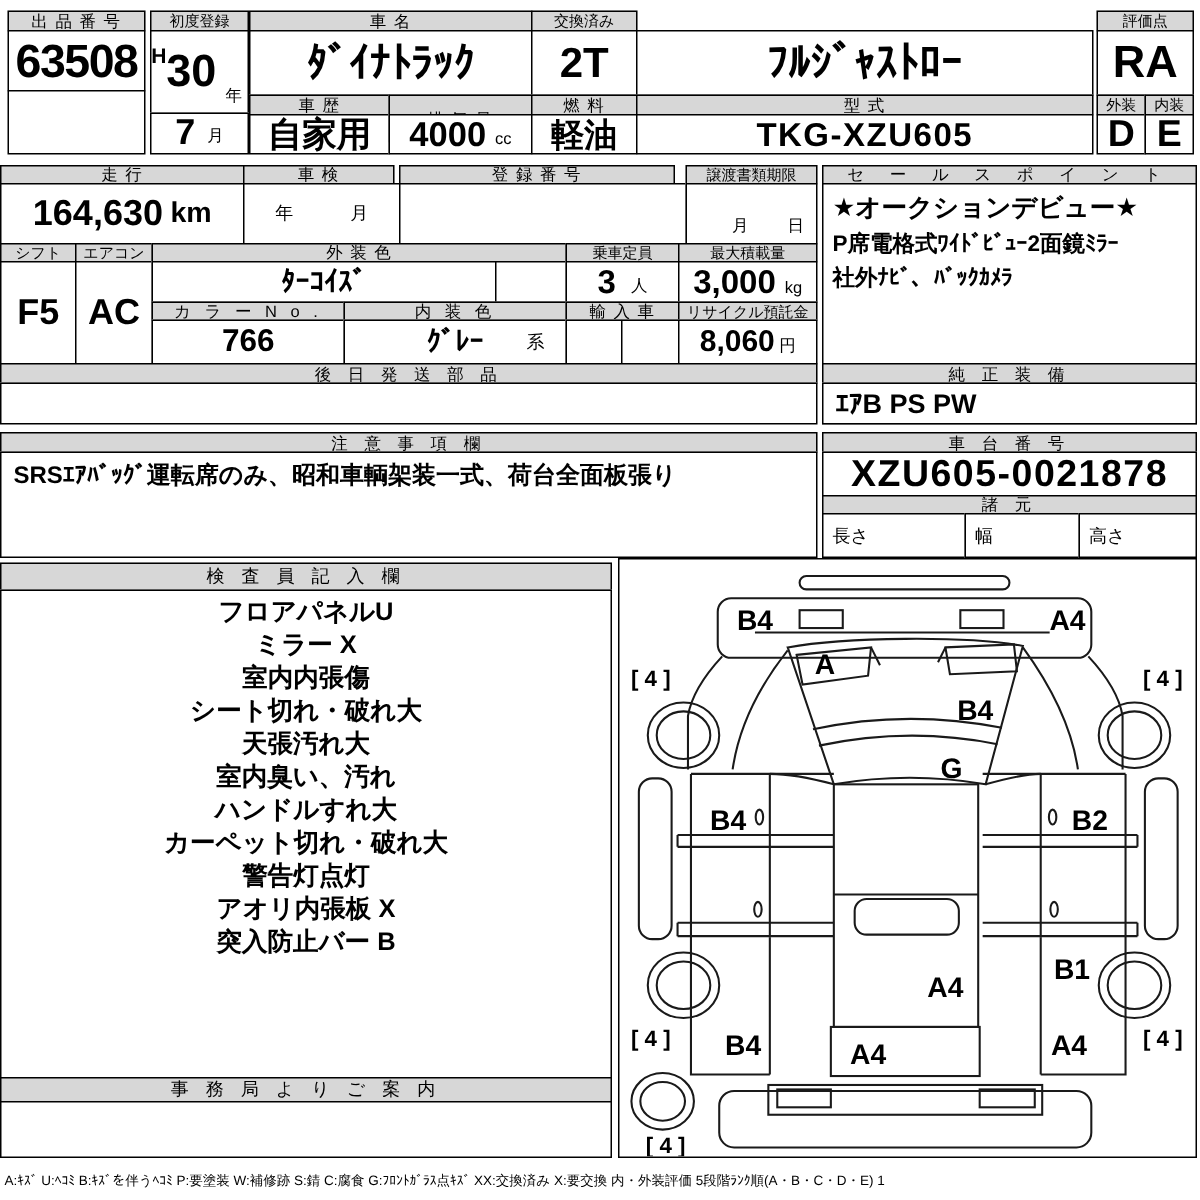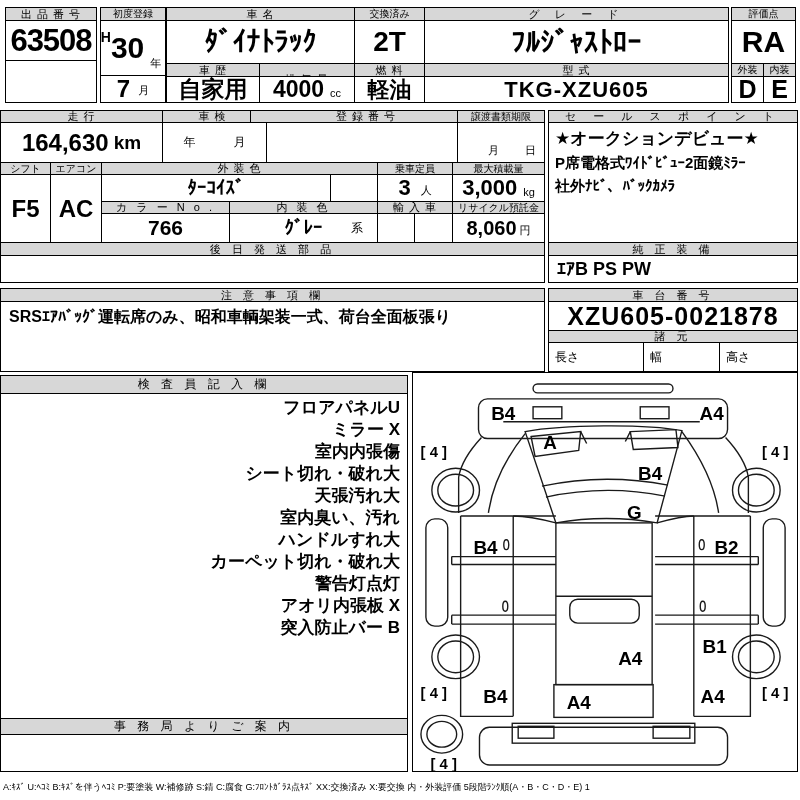--- a/index.html
+++ b/index.html
@@ -49,21 +49,20 @@
   <div class="cell" style="left:259px;top:76px;width:96px;height:27px">
     <span style="font-size:23px;font-weight:bold">4000</span>
     <span class="unit" style="align-self:flex-end;margin-bottom:3px">cc</span>
   </div>
 
   <div class="cell hdr tight" style="left:354px;top:7px;width:71px;height:14px">交換済み</div>
   <div class="cell big" style="left:354px;top:20px;width:71px;height:44px;font-size:28px">2T</div>
   <div class="cell hdr" style="left:354px;top:63px;width:71px;height:14px">燃 料</div>
   <div class="cell big" style="left:354px;top:76px;width:71px;height:27px;font-size:22px">軽油</div>
 
-  <div class="cell hdr" style="left:424px;top:7px;width:305px;height:14px;letter-spacing:6px">グ レ ー ド</div>
   <div class="cell big" style="left:424px;top:20px;width:305px;height:44px;font-size:29px">ﾌﾙｼﾞｬｽﾄﾛｰ</div>
   <div class="cell hdr" style="left:424px;top:63px;width:305px;height:14px">型 式</div>
   <div class="cell big" style="left:424px;top:76px;width:305px;height:27px;font-size:22px;letter-spacing:1px">TKG-XZU605</div>
 
   <div class="cell hdr tight" style="left:731px;top:7px;width:65px;height:14px">評価点</div>
   <div class="cell big" style="left:731px;top:20px;width:65px;height:44px;font-size:30px">RA</div>
   <div class="cell hdr tight" style="left:731px;top:63px;width:33px;height:14px">外装</div>
   <div class="cell hdr tight" style="left:763px;top:63px;width:33px;height:14px">内装</div>
   <div class="cell big" style="left:731px;top:76px;width:33px;height:27px;font-size:25px">D</div>
   <div class="cell big" style="left:763px;top:76px;width:33px;height:27px;font-size:25px">E</div>
@@ -71,21 +70,21 @@
   <div class="cell hdr" style="left:0;top:110px;width:163px;height:13px">走 行</div>
   <div class="cell" style="left:0;top:122px;width:163px;height:41px">
     <span style="font-size:24px;font-weight:bold">164,630</span>
     <span style="font-size:19px;font-weight:bold;margin-left:5px">km</span>
   </div>
   <div class="cell hdr" style="left:162px;top:110px;width:101px;height:13px">車 検</div>
   <div class="cell" style="left:162px;top:122px;width:105px;height:41px;font-size:12px">
     <span>年</span>
     <span style="margin-left:38px">月</span>
   </div>
-  <div class="cell hdr" style="left:250px;top:110px;width:232px;height:13px">登 録 番 号</div>
+  <div class="cell hdr" style="left:266px;top:110px;width:184px;height:13px">登 録 番 号</div>
   <div class="cell" style="left:266px;top:122px;width:192px;height:41px"></div>
   <div class="cell hdr tight" style="left:457px;top:110px;width:88px;height:13px">譲渡書類期限</div>
   <div class="cell" style="left:457px;top:122px;width:88px;height:41px;font-size:11px;align-items:flex-end;justify-content:flex-end">
     <span style="margin:0 26px 4px 0">月</span>
     <span style="margin:0 8px 4px 0">日</span>
   </div>
 
   <div class="cell hdr" style="left:548px;top:110px;width:250px;height:13px;letter-spacing:7px">セ ー ル ス ポ イ ン ト</div>
   <div class="cell left top" style="left:548px;top:122px;width:250px;height:161px;flex-direction:column;align-items:flex-start;padding:4px 6px">
     <div style="font-size:17px;font-weight:bold;line-height:24px">★オークションデビュー★</div>
@@ -136,21 +135,21 @@
   <div class="cell hdr" style="left:0;top:288px;width:545px;height:14px;letter-spacing:4px">注 意 事 項 欄</div>
   <div class="cell left top" style="left:0;top:301px;width:545px;height:71px;font-size:16px;font-weight:bold;padding:5px 8px">SRSｴｱﾊﾞｯｸﾞ運転席のみ、昭和車輌架装一式、荷台全面板張り</div>
   <div class="cell hdr" style="left:548px;top:288px;width:250px;height:14px;letter-spacing:4px">車 台 番 号</div>
   <div class="cell big" style="left:548px;top:301px;width:250px;height:30px;font-size:25px;letter-spacing:1px">XZU605-0021878</div>
   <div class="cell hdr" style="left:548px;top:330px;width:250px;height:13px;letter-spacing:4px">諸 元</div>
   <div class="cell left" style="left:548px;top:342px;width:96px;height:30px;font-size:12px;padding-left:6px">長さ</div>
   <div class="cell left" style="left:643px;top:342px;width:77px;height:30px;font-size:12px;padding-left:6px">幅</div>
   <div class="cell left" style="left:719px;top:342px;width:79px;height:30px;font-size:12px;padding-left:6px">高さ</div>
 
   <div class="cell hdr" style="left:0;top:375px;width:408px;height:19px;font-size:12px;letter-spacing:4px">検 査 員 記 入 欄</div>
-  <div class="cell left top" style="left:0;top:393px;width:408px;height:326px;flex-direction:column;align-items:flex-end;padding:3px 7px;font-size:17px;font-weight:bold">
+  <div class="cell left top" style="left:0;top:393px;width:408px;height:326px;flex-direction:column;align-items:center;padding:3px 7px;font-size:17px;font-weight:bold">
     <div style="line-height:22px">フロアパネルU</div>
     <div style="line-height:22px">ミラー X</div>
     <div style="line-height:22px">室内内張傷</div>
     <div style="line-height:22px">シート切れ・破れ大</div>
     <div style="line-height:22px">天張汚れ大</div>
     <div style="line-height:22px">室内臭い、汚れ</div>
     <div style="line-height:22px">ハンドルすれ大</div>
     <div style="line-height:22px">カーペット切れ・破れ大</div>
     <div style="line-height:22px">警告灯点灯</div>
     <div style="line-height:22px">アオリ内張板 X</div>

